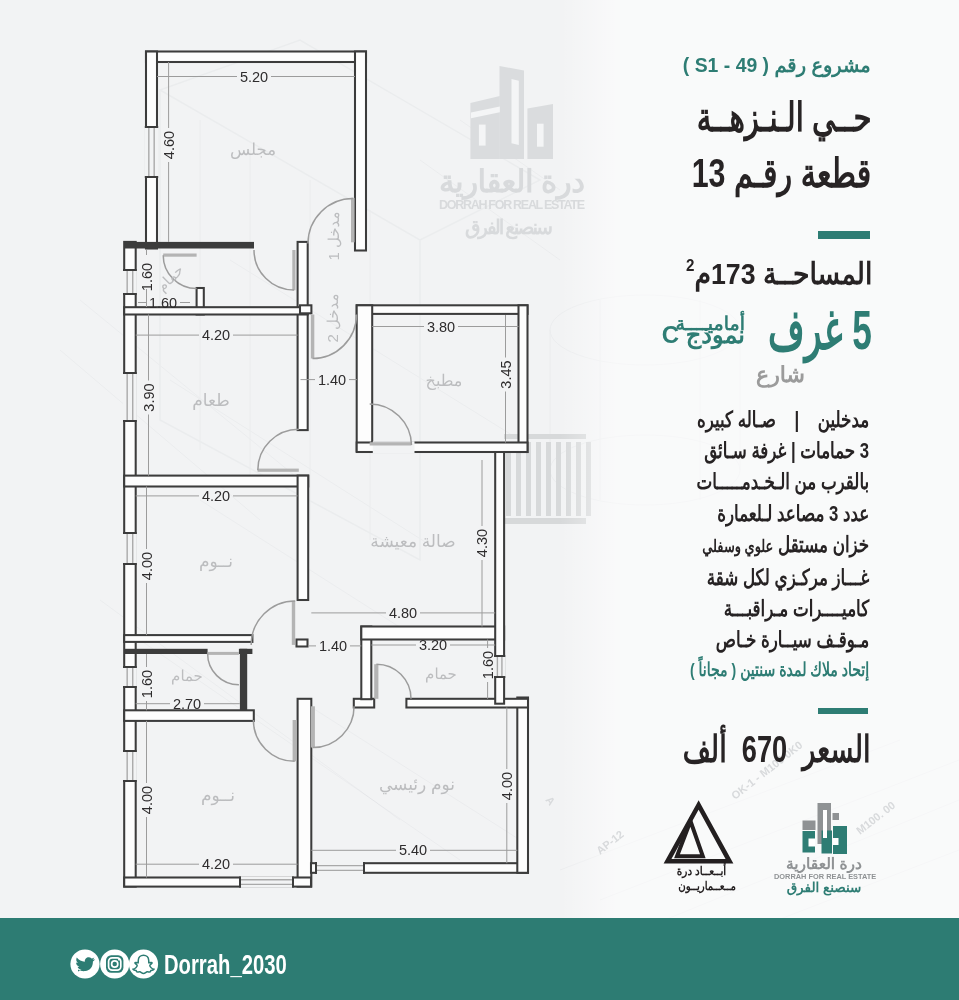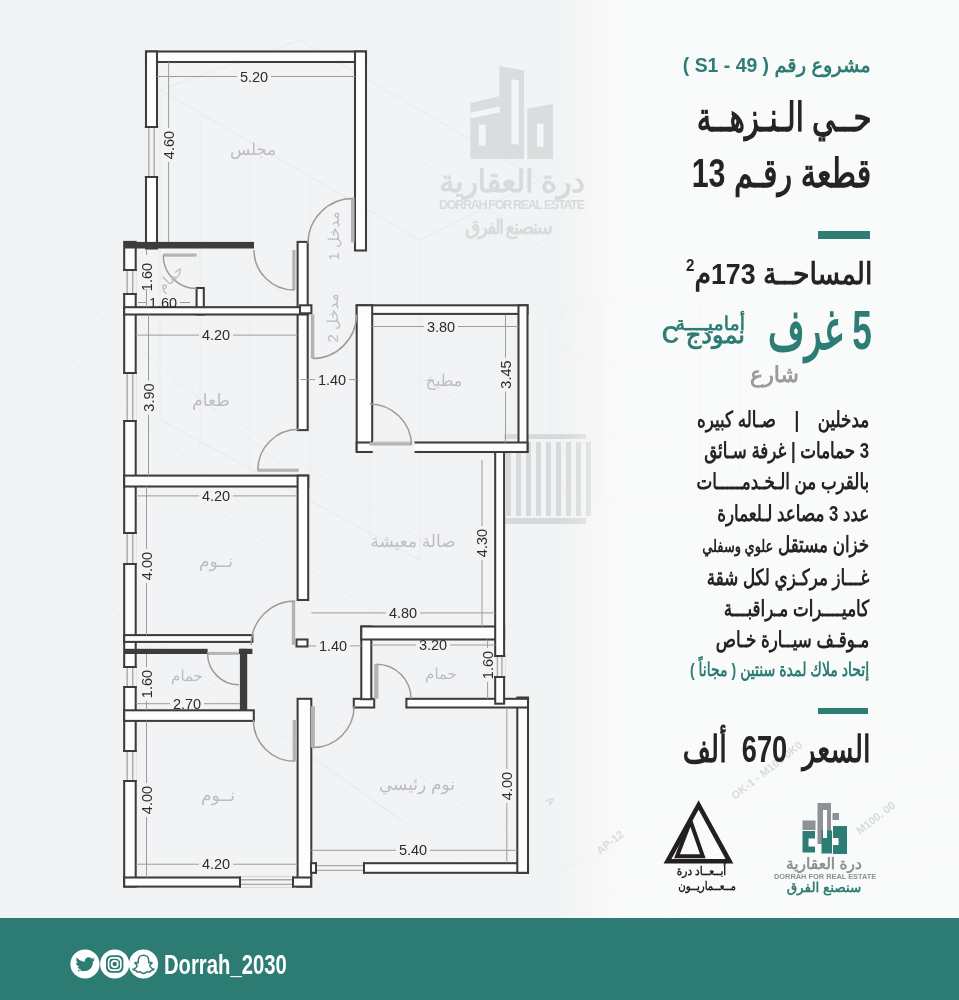--- a/index.html
+++ b/index.html
@@ -430,21 +430,21 @@
 <div class="ab" style="top:231px;right:89px;width:52px;height:8px;background:#2e7d74"></div>
 
 <div class="ab rtl dark" style="top:256px;right:87px;font-size:30px;font-weight:bold;transform:scaleX(.89);transform-origin:right center">المساحــة 173م<span style="font-size:17px;position:relative;vertical-align:top">2</span></div>
 
 <div class="ab rtl teal" style="top:297px;right:87px;font-size:56px;font-weight:bold;transform:scaleX(.63);transform-origin:right center">5 غرف</div>
 
 <div class="ab rtl teal" style="top:321px;right:214px;font-size:24px;font-weight:bold">نموذج C</div>
 
 <div class="ab rtl teal" style="top:312px;right:214px;font-size:19px;font-weight:bold">أماميــــة</div>
 
-<div class="ab rtl gray" style="top:362px;right:160px;font-size:22px;font-weight:bold">شارع</div>
+<div class="ab rtl gray" style="top:362px;right:154px;font-size:22px;font-weight:bold">شارع</div>
 
 <div class="ab rtl dark" style="top:404px;right:90px;font-size:22px;font-weight:bold;line-height:31.2px;transform:scaleX(.76);transform-origin:right top">
 مدخلين&nbsp;&nbsp;&nbsp; | &nbsp;&nbsp;&nbsp;صـاله كبيره<br>
 3 حمامات | غرفة سـائق<br>
 بالقرب من الـخـدمـــــات<br>
 عدد 3 مصاعد لـلعمارة<br>
 خزان مستقل <span style="font-size:17px">علوي وسفلي</span><br>
 غـــاز مركـزي لكل شقة<br>
 كاميــــرات مـراقبـــة<br>
 مـوقـف سيــارة خـاص

